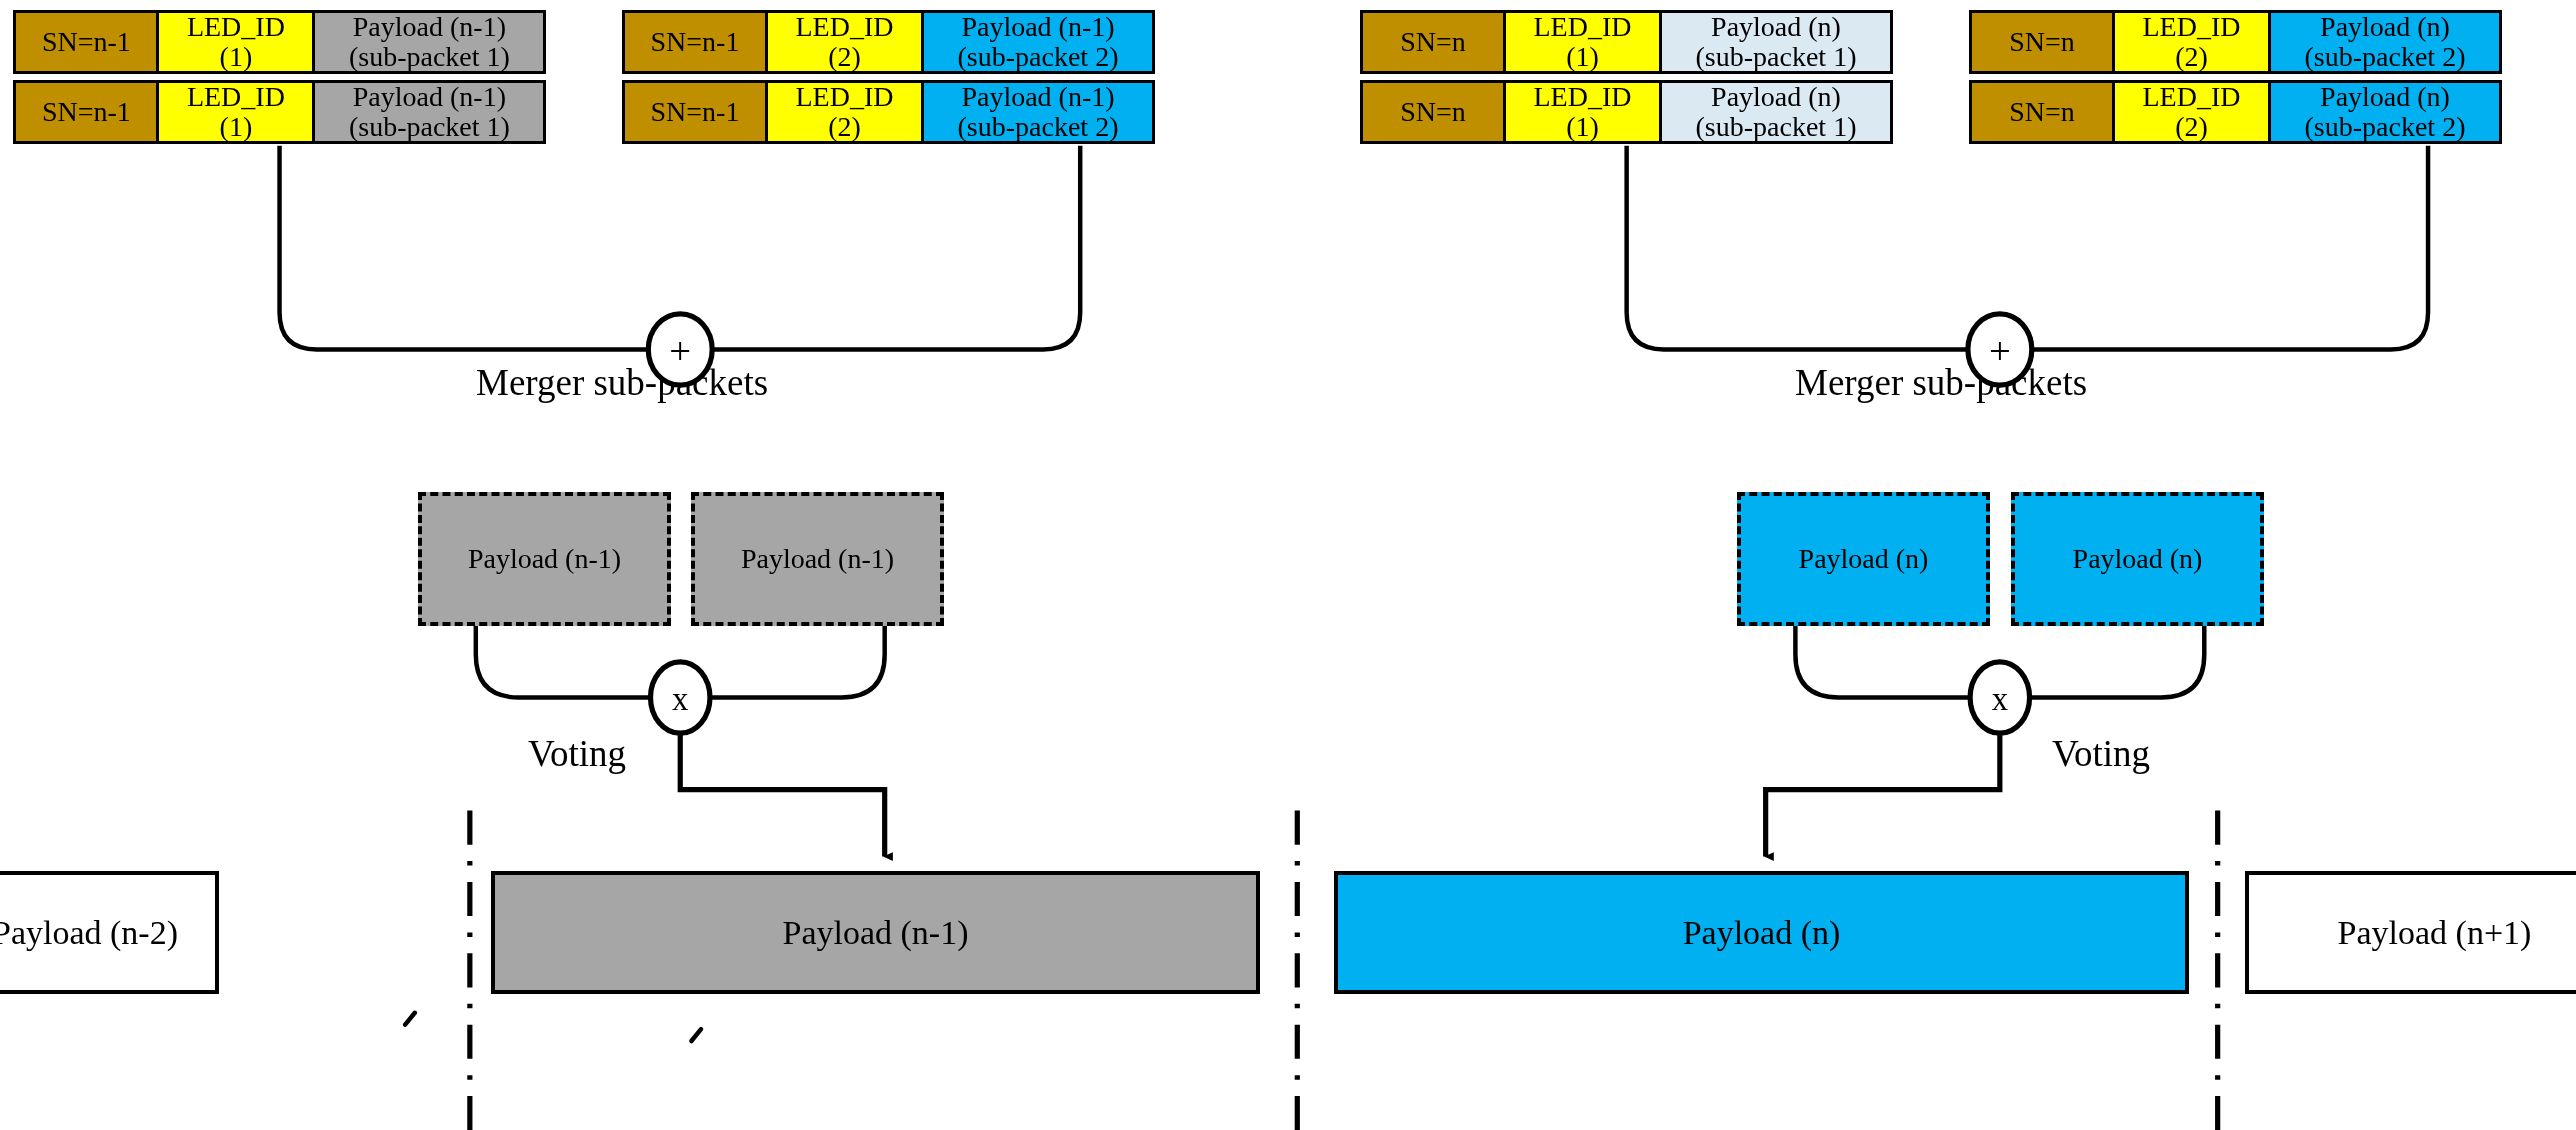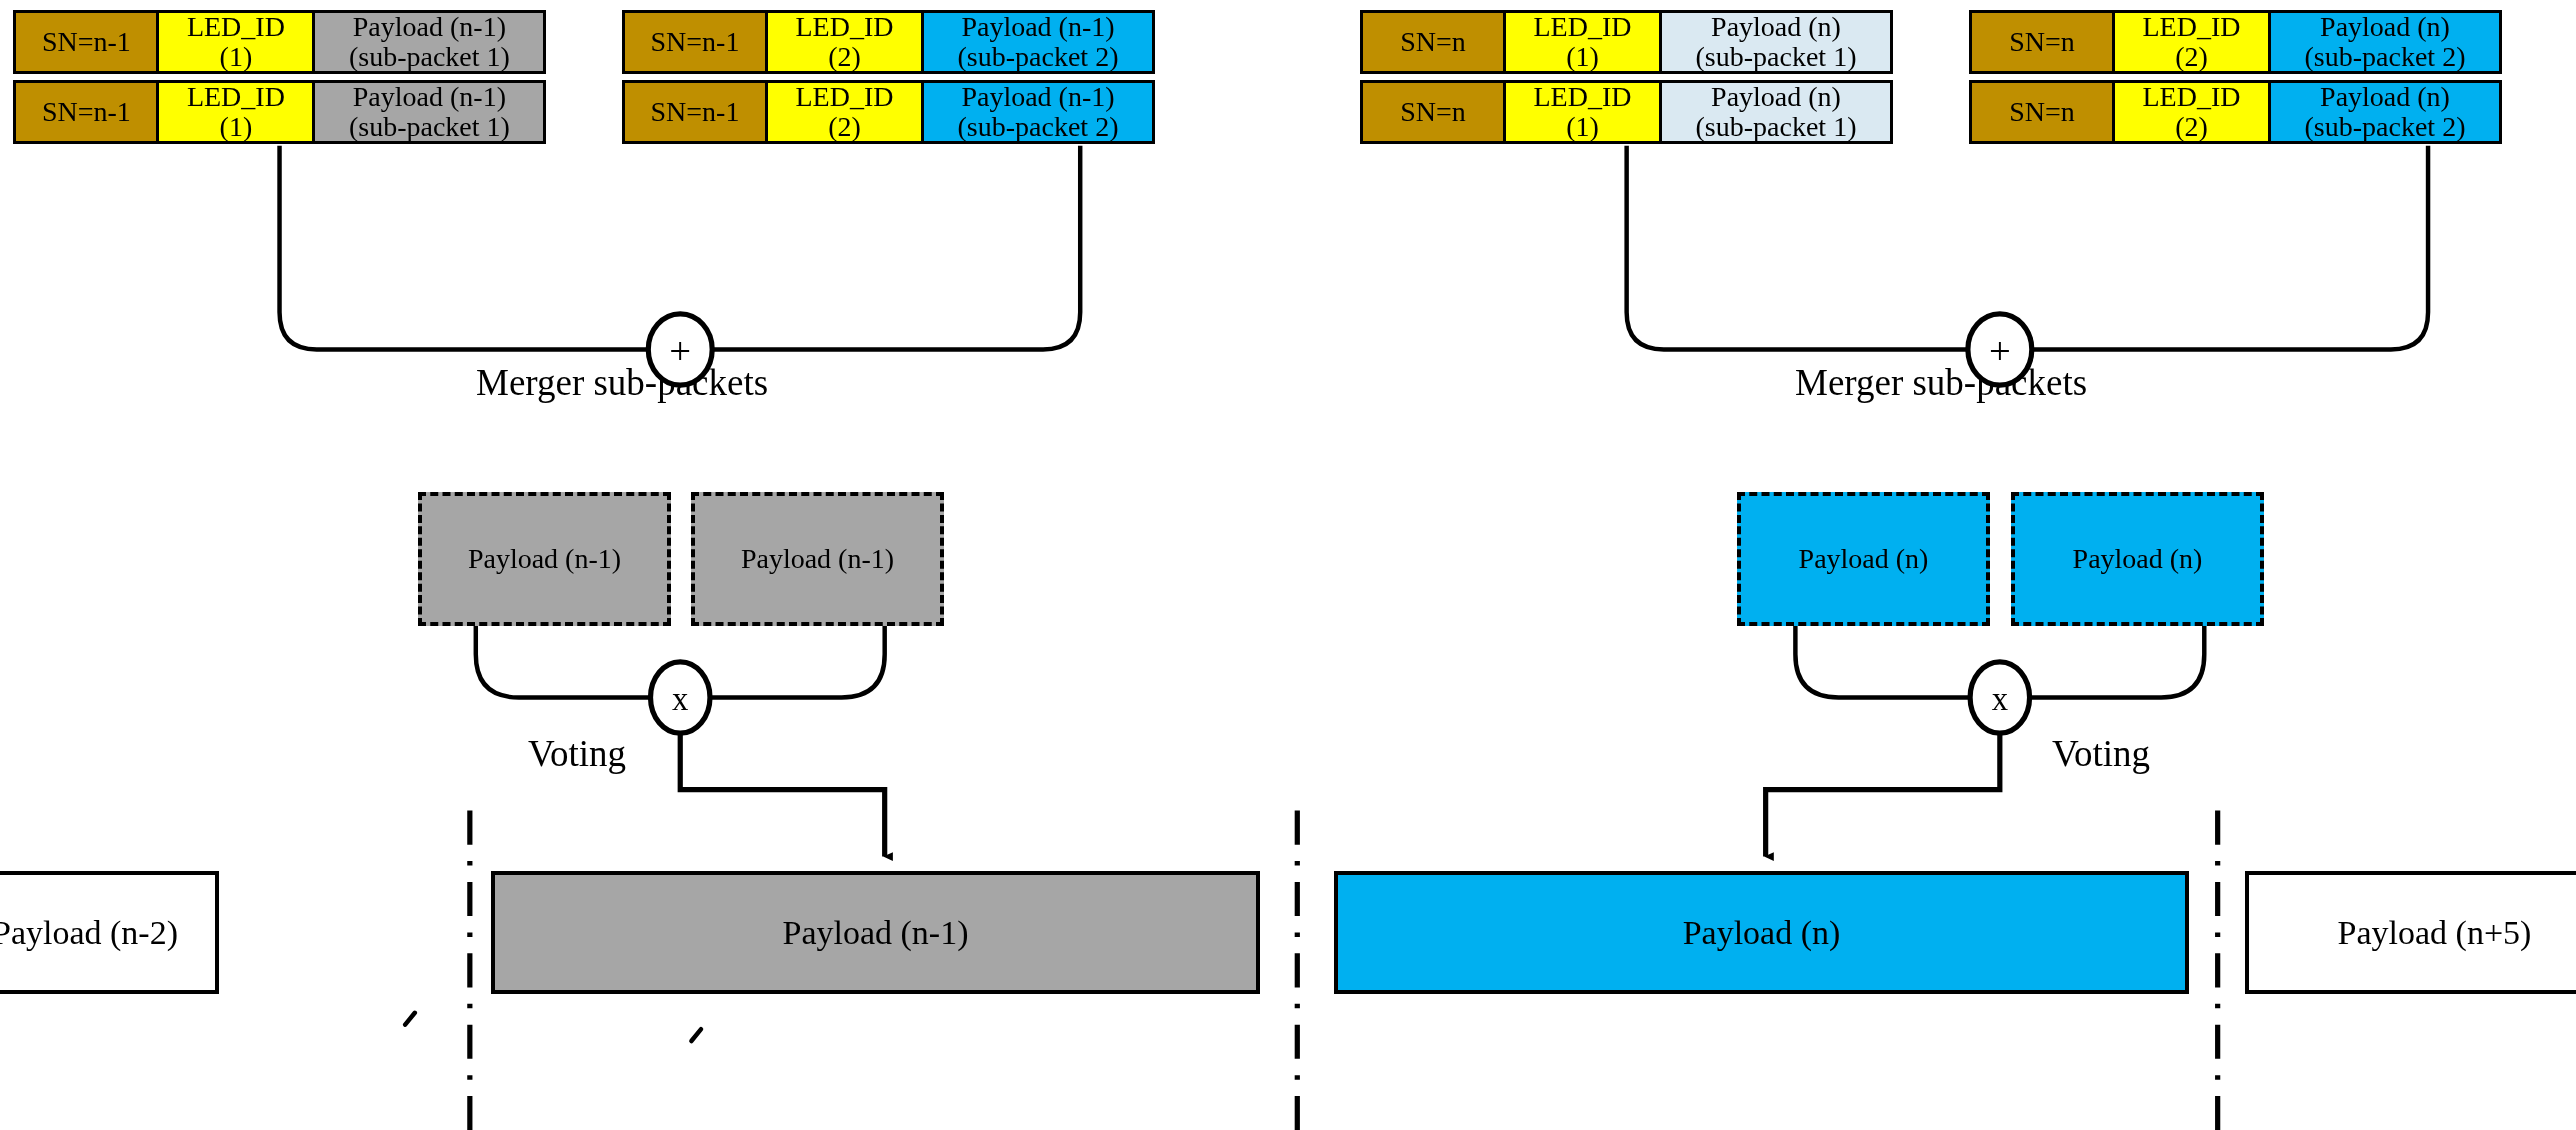--- a/index.html
+++ b/index.html
@@ -185,21 +185,21 @@
 
   <div class="bar bar-full b-gray" style="left:491px;top:871px;width:769px;height:123px;">
     <span>Payload (n-1)</span>
   </div>
 
   <div class="bar bar-full b-cyan" style="left:1334px;top:871px;width:855px;height:123px;">
     <span>Payload (n)</span>
   </div>
 
   <div class="bar bar-openR b-white" style="left:2245px;top:871px;width:375px;height:123px;">
-    <span>Payload (n+5)</span>
+    <span>Payload (n+1)</span>
   </div>
 
   <div class="lbl" style="left:476px;top:361px;">Merger sub-packets</div>
   <div class="lbl" style="left:1795px;top:361px;">Merger sub-packets</div>
   <div class="lbl" style="left:528px;top:732px;">Voting</div>
   <div class="lbl" style="left:2052px;top:732px;">Voting</div>
 
   <svg class="ov" viewBox="0 0 3465 1521" preserveAspectRatio="none">
     <defs>
       <marker id="arrowL" markerWidth="13" markerHeight="13" refX="6" refY="11" orient="auto" markerUnits="userSpaceOnUse">

